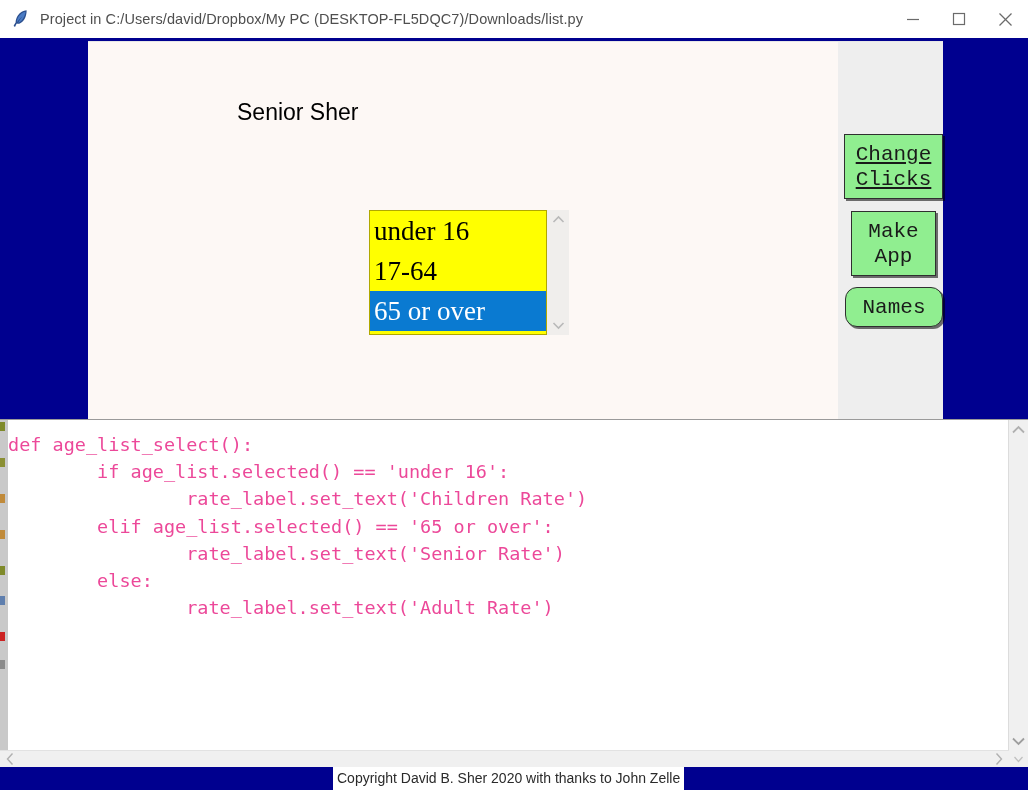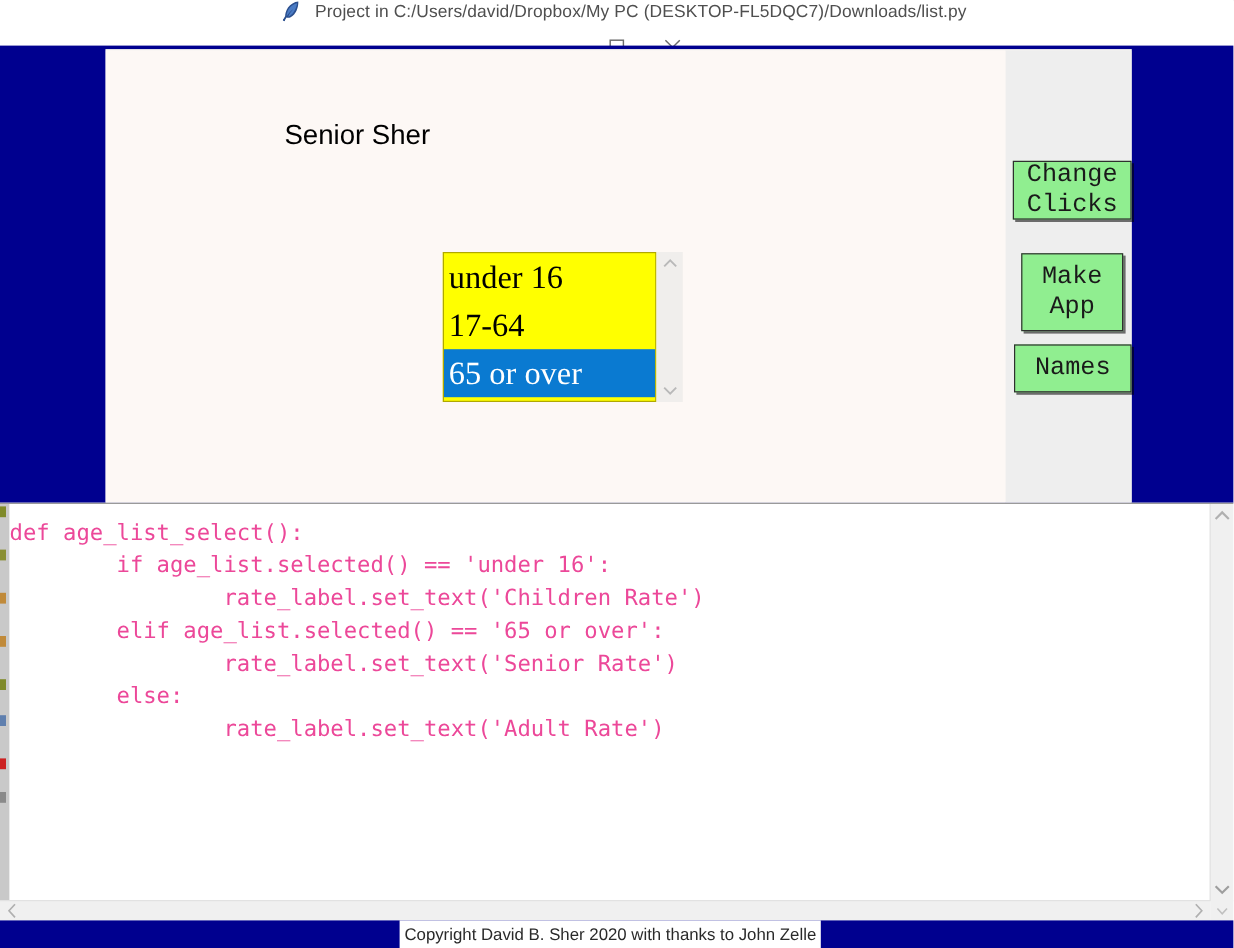--- a/index.html
+++ b/index.html
@@ -17,21 +17,20 @@
 
   
   #titlebar {
     position: absolute;
     left: 0; top: 0;
     width: 1028px; height: 38px;
     background: #ffffff;
     display: flex;
     align-items: center;
     box-sizing: border-box;
-    flex-direction: column;
   }
   #titlebar-left {
     display: flex;
     align-items: center;
     padding-left: 12px;
     flex: 1 1 auto;
     min-width: 0;
   }
   .tk-feather {
     width: 18px; height: 20px;
@@ -179,23 +178,23 @@
     font-family: "Liberation Mono", monospace;
     font-size: 21px;
     line-height: 25px;
     text-align: center;
     box-sizing: border-box;
     display: flex;
     align-items: center;
     justify-content: center;
     white-space: pre-line;
   }
-  #btn-change-clicks { left: 6px;  top: 92px;  width: 99px; height: 49px; }
+  #btn-change-clicks { left: 6px;  top: 92px;  width: 99px; height: 65px; text-decoration: underline; }
   #btn-make-app      { left: 13px; top: 169px; width: 85px; height: 65px; }
-  #btn-names         { left: 7px;  top: 245px; width: 98px; height: 40px; }
+  #btn-names         { left: 7px;  top: 245px; width: 98px; height: 40px; border-radius: 12px; }
 
   
   #editor-region {
     position: absolute;
     left: 0; top: 419px;
     width: 1028px; height: 348px;
     background: #ffffff;
     box-sizing: border-box;
     border-top: 1px solid #9a9a9a;
   }

